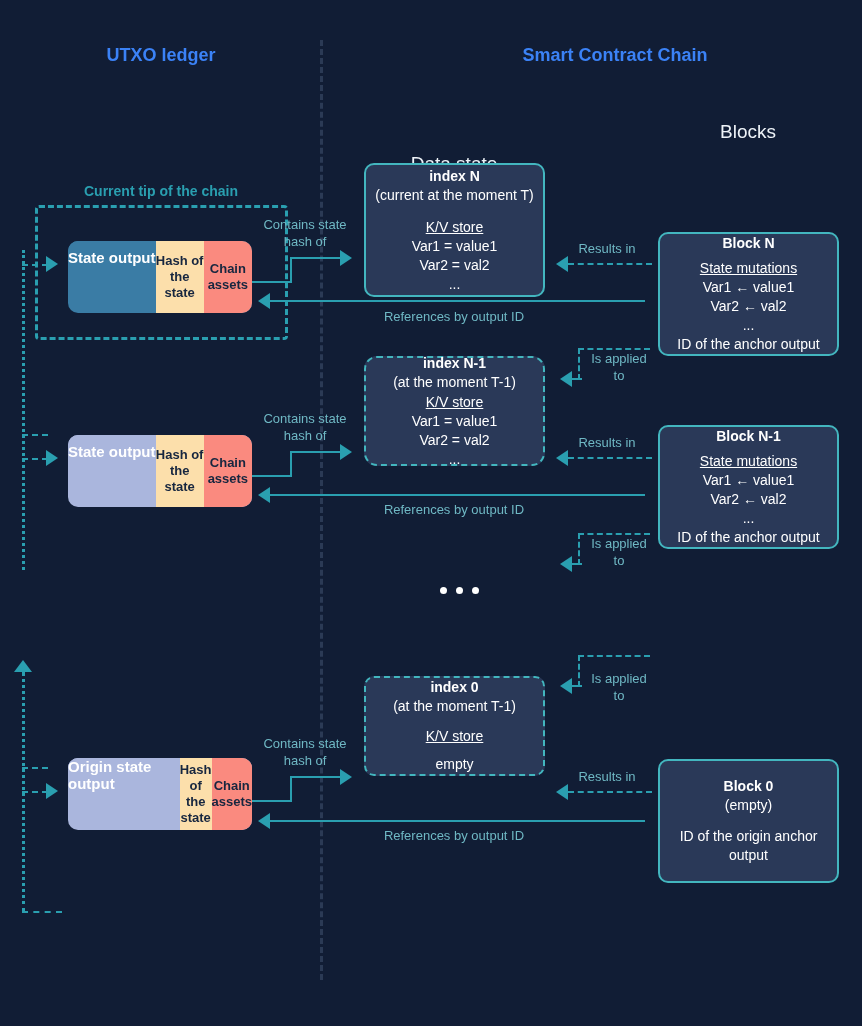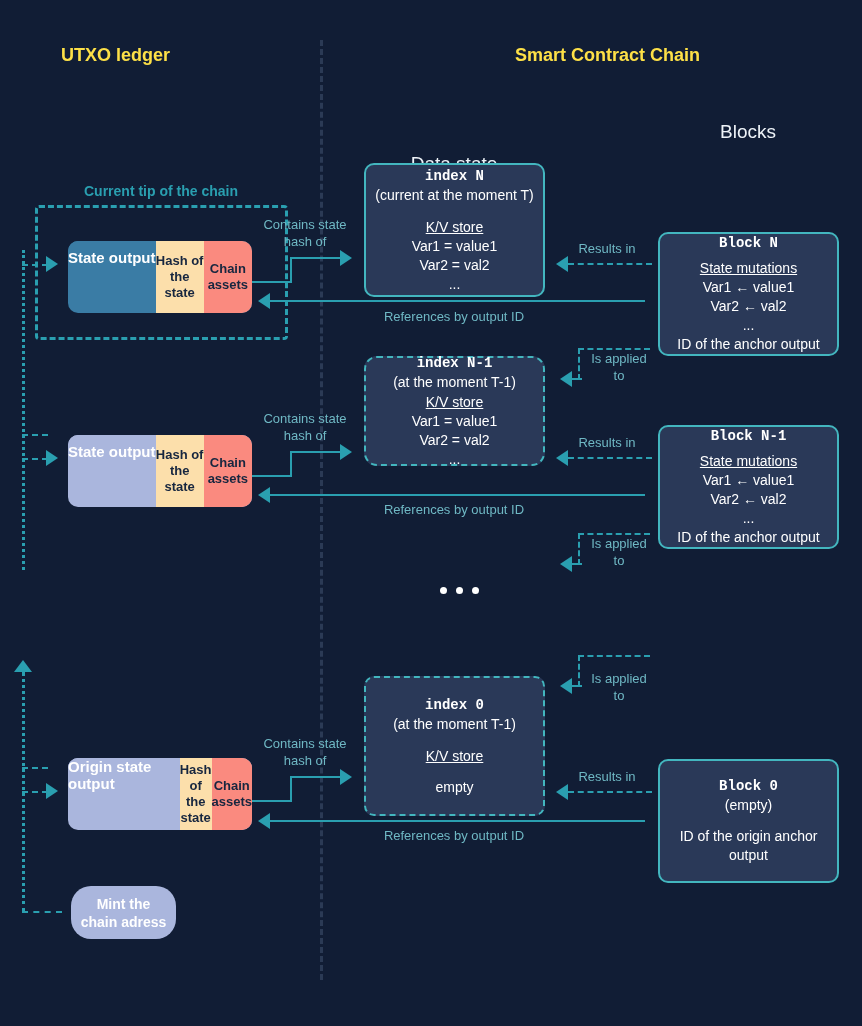--- a/index.html
+++ b/index.html
@@ -17,22 +17,22 @@
     height: 1026px;
     background: #111d35;
     overflow: hidden;
   }
   .abs { position: absolute; }
 
   
   .col-heading {
     font-size: 18px;
     font-weight: bold;
-    color: #fde047;
-    text-align: left;
+    color: #3b82f6;
+    text-align: center;
     white-space: nowrap;
   }
   .sub-heading {
     font-size: 19px;
     font-weight: normal;
     color: #eef3f8;
     text-align: center;
     white-space: nowrap;
   }
   .tip-label {
@@ -60,21 +60,20 @@
     flex-direction: column;
     align-items: center;
     justify-content: center;
   }
   .node-box.solid { border: 2px solid #43b6bf; }
   .node-box.dashed { border: 2px dashed #43b6bf; }
   .node-title {
     font-size: 14px;
     font-weight: bold;
     line-height: 19px;
-    font-family: Liberation Mono, monospace;
   }
   .node-sub {
     font-size: 14px;
     font-weight: normal;
     line-height: 19px;
   }
   .node-section {
     font-size: 14px;
     text-decoration: underline;
     line-height: 20px;
@@ -325,23 +324,22 @@
   <div class="abs hline-dash" style="left:22px; top:911px; width:40px;"></div>
 
   <div class="abs utxo-card" style="left:68px; top:758px; width:184px; height:72px; background:#aab6dd;justify-content:flex-end;">
     <div class="utxo-head" style="background:#aab6dd;">Origin state output</div>
     <div class="utxo-body">
       <div class="utxo-cell" style="background:#fcdfab;">Hash of<br>the state</div>
       <div class="utxo-cell" style="background:#fa8a7f;">Chain assets</div>
     </div>
   </div>
 
-  <div class="abs mint-pill" style="left:71px; top:886px; width:105px; height:53px;">Mint the<br>chain adress</div>
-
-  <div class="abs node-box dashed" style="left:364px; top:676px; width:181px; height:140px;">
+
+  <div class="abs node-box dashed" style="left:364px; top:676px; width:181px; height:100px;">
     <div class="node-title">index 0</div>
     <div class="node-sub">(at the moment T-1)</div>
     <div class="node-gap"></div>
     <div class="node-section">K/V store</div>
     <div class="node-gap"></div>
     <div class="node-line">empty</div>
   </div>
 
   <div class="abs node-box solid" style="left:658px; top:759px; width:181px; height:124px;">
     <div class="node-title">Block 0</div>

